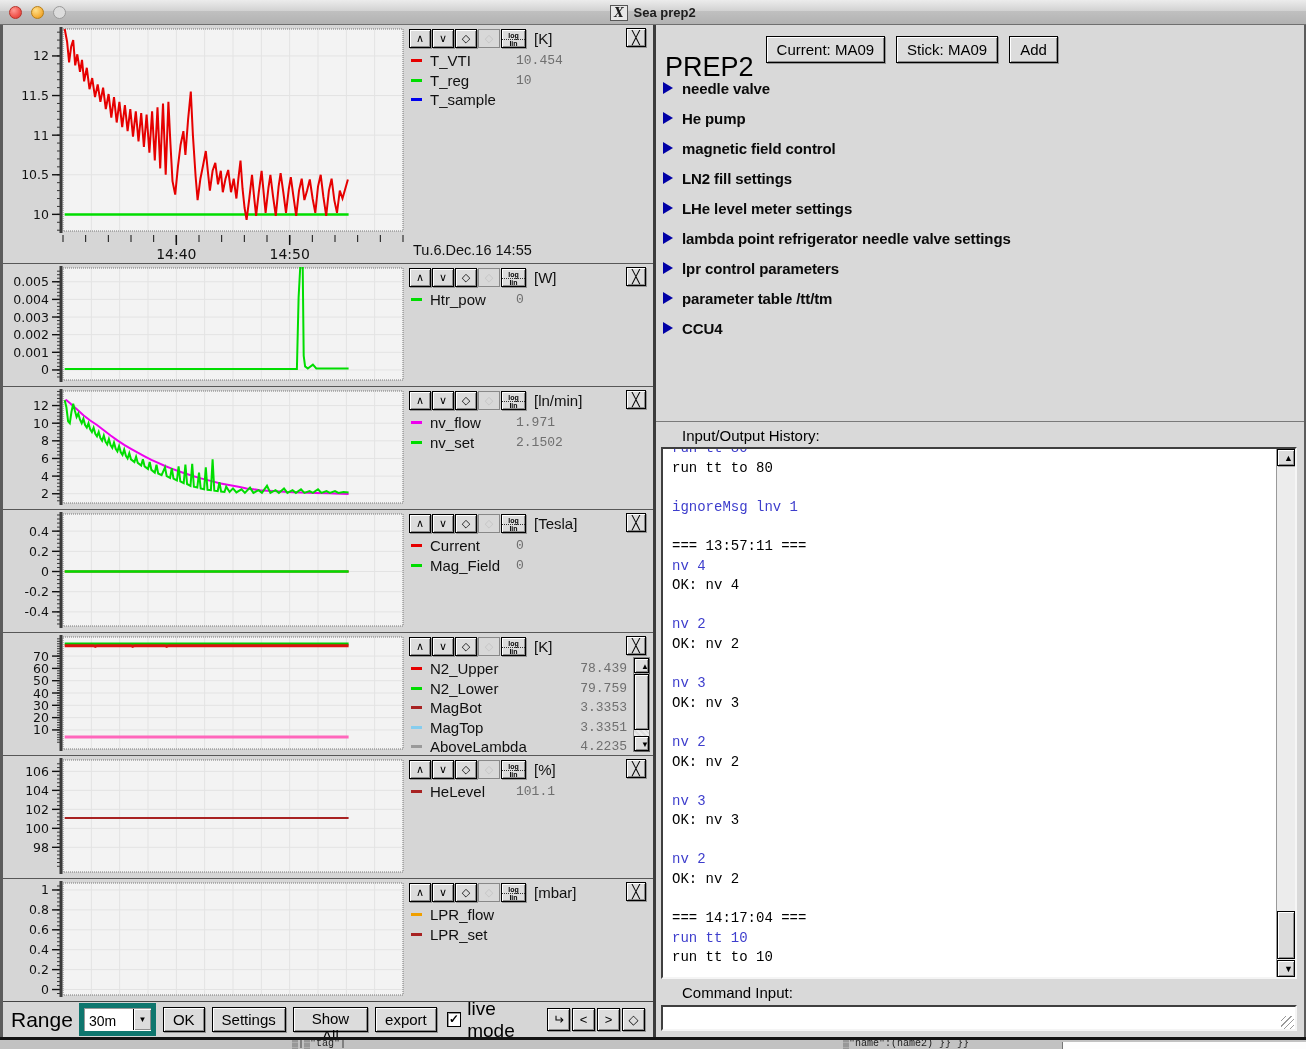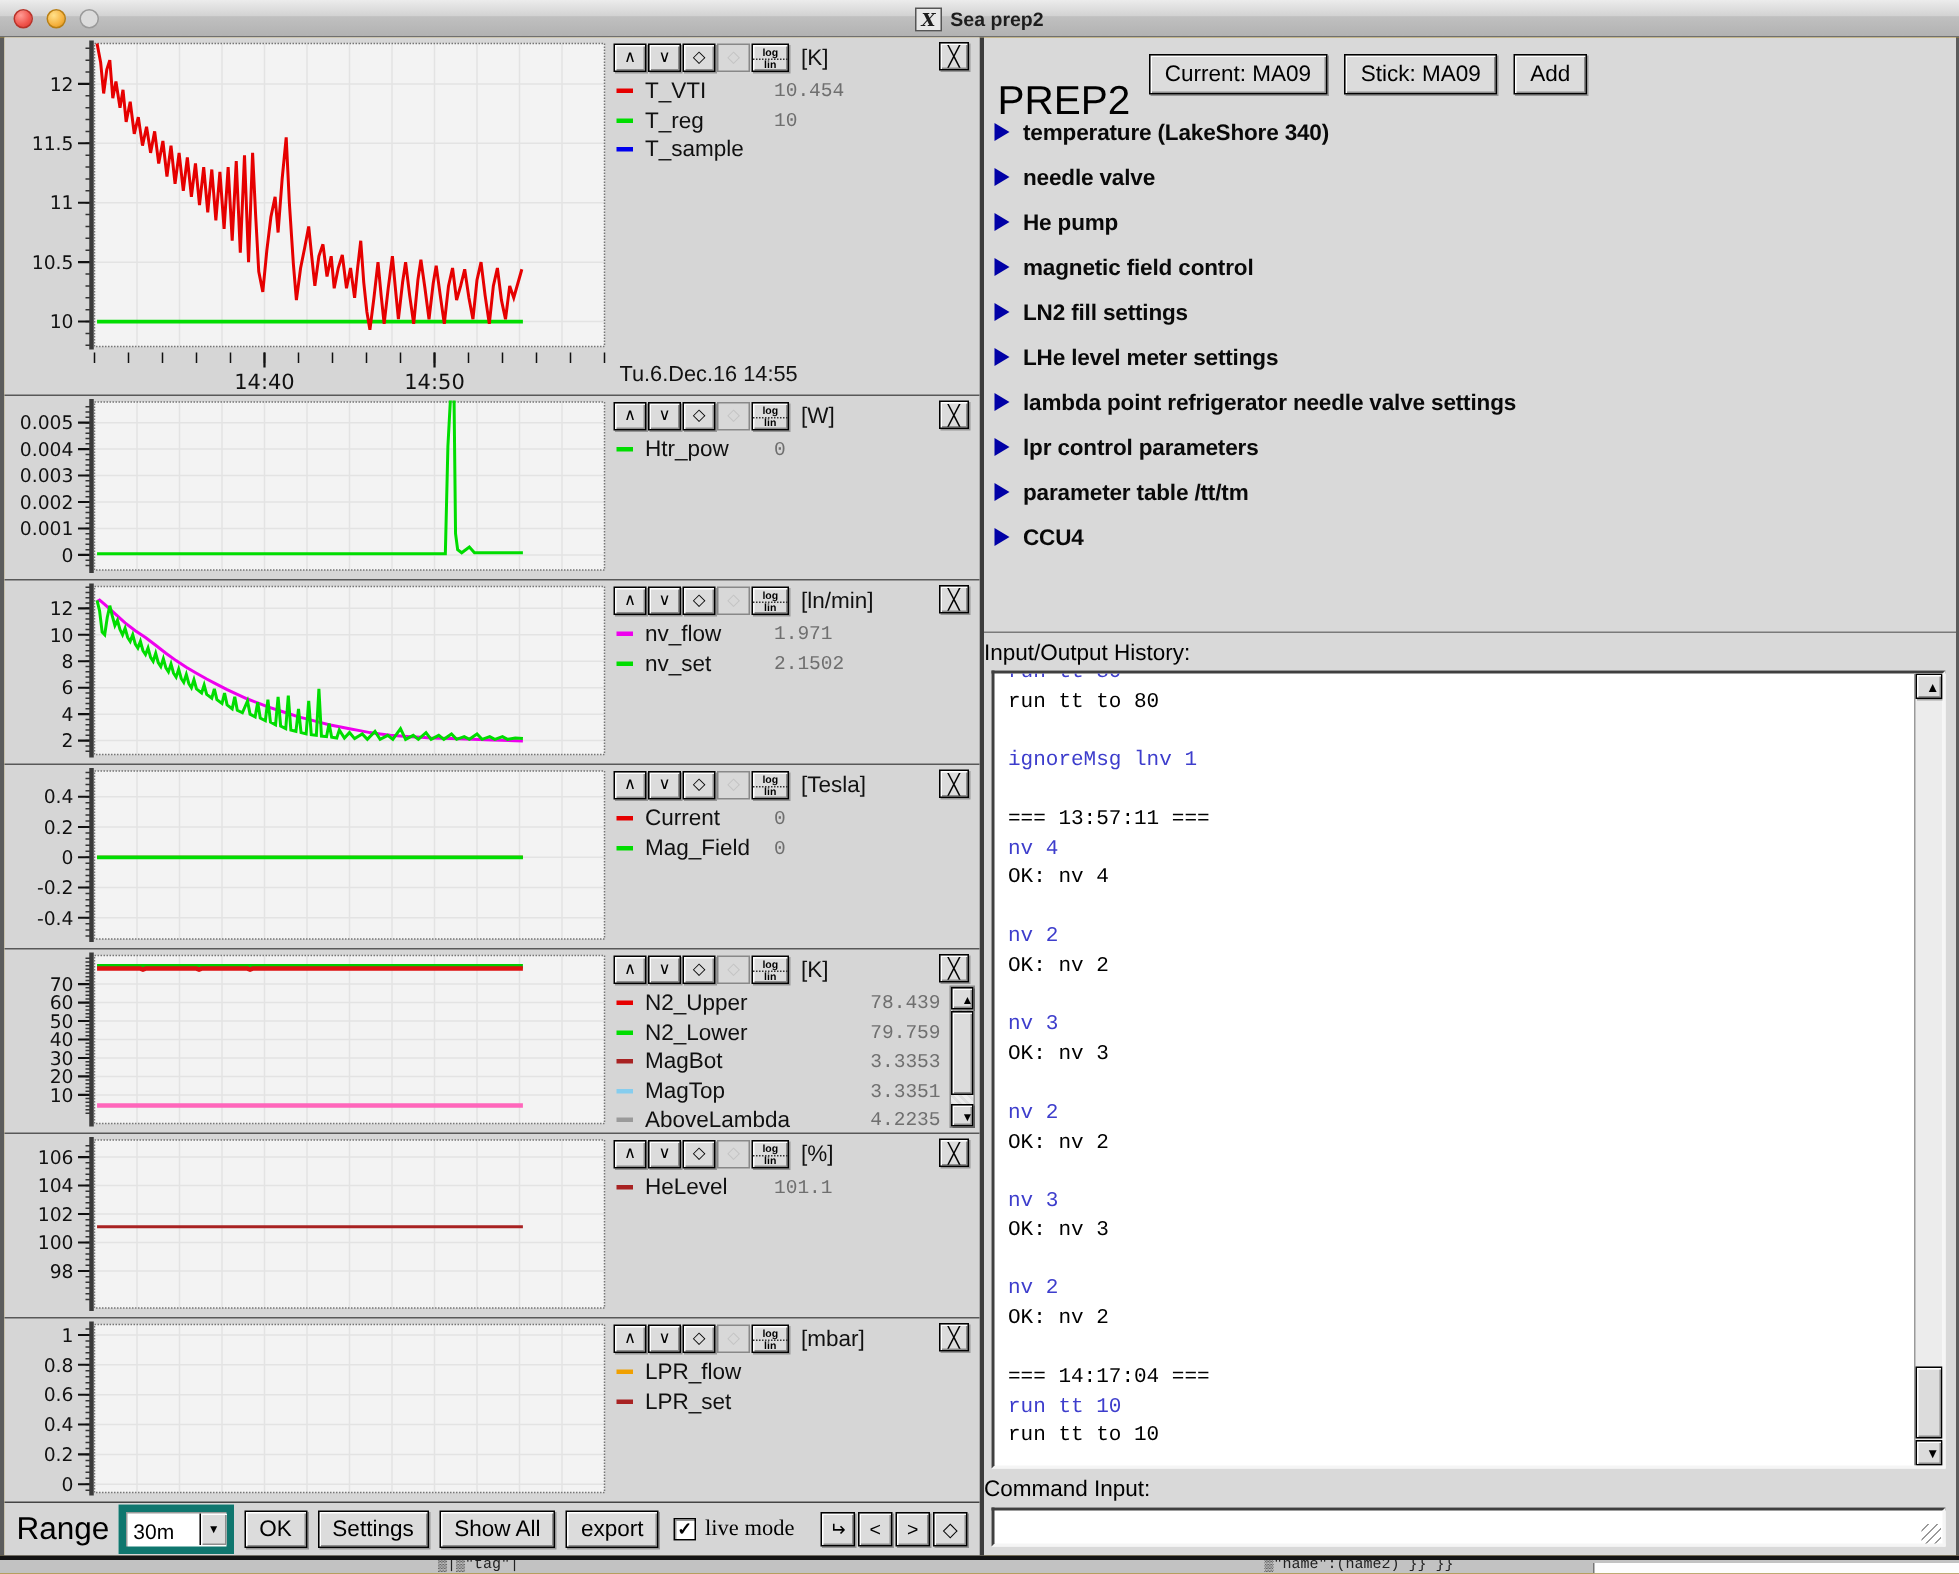--- a/index.html
+++ b/index.html
@@ -49,33 +49,33 @@
   .mini-sb .sb-thumb{position:absolute;left:0;right:0;top:16px;height:56px;background:#dcdcdc;border:1px solid #000;box-shadow:inset 1px 1px 0 #fff,inset -1px -1px 0 #8d8d8d;box-sizing:border-box;}
   
   .bottom-bar{position:relative;height:36px;border-top:1px solid #444;display:flex;align-items:center;padding-left:8px;box-sizing:border-box;background:#d6d6d6;}
   .range-label{font-size:21px;margin-right:6px;}
   .combo{display:flex;align-items:center;height:23px;border:5px solid #0f766e;background:#fff;box-shadow:inset 1px 1px 0 #9a9a9a;}
   .combo .combo-text{width:40px;font-size:14px;padding:3px 4px 0 5px;}
   .combo .combo-arrow{width:17px;background:#dcdcdc;border-left:1px solid #000;font-size:8px;text-align:center;line-height:21px;box-shadow:inset 1px 1px 0 #fff,inset -1px -1px 0 #8d8d8d;}
   .bbtn{height:25px;font-size:15px;padding:2px 9px;margin-left:7px;}
   .chk-wrap{display:flex;align-items:center;margin-left:10px;}
   .chk{width:13px;height:13px;background:#fff;border:1px solid #000;box-shadow:inset 1px 1px 0 #999;font-size:12px;line-height:12px;font-weight:bold;text-align:center;color:#000;}
-  .chk-label{font-size:15px;margin-left:6px;font-family:Liberation Serif, serif;}
+  .chk-label{font-size:19px;margin-left:6px;}
   .navs{margin-left:auto;margin-right:8px;display:flex;}
   .nbtn{width:23px;height:23px;font-size:13px;line-height:20px;text-align:center;padding:0;margin-left:2px;} .nbtn .flipg{display:inline-block;transform:scaleX(-1);}
   
   .rp-header{height:48px;flex:none;display:flex;align-items:center;padding-left:9px;}
   .rp-title{font-size:27px;color:#000;margin-right:12px;letter-spacing:0;margin-top:36px;}
   .rp-btn{height:27px;font-size:15px;padding:3px 10px;margin-right:11px;}
   .rp-items{flex:none;}
   .rp-item{height:30px;display:flex;align-items:center;padding-left:7px;}
   .tri{width:0;height:0;border-left:10px solid #0000a6;border-top:6px solid transparent;border-bottom:6px solid transparent;flex:none;margin-right:9px;}
   .rp-item-label{font-size:15px;font-weight:bold;color:#090909;letter-spacing:-0.1px;}
   .rp-spacer{flex:1;}
-  .io-label,.cmd-label{height:26px;flex:none;font-size:15px;color:#000;padding:5px 0 0 0;box-sizing:border-box;}
+  .io-label,.cmd-label{height:26px;flex:none;font-size:15px;color:#000;padding:5px 0 0 26px;box-sizing:border-box;}
   .io-label{border-top:1px solid #7a7a7a;}
   .history-box{flex:none;height:532px;margin:0 7px 0 5px;background:#fff;border:2px solid;border-color:#3f3f3f #f5f5f5 #f5f5f5 #3f3f3f;position:relative;overflow:hidden;box-sizing:border-box;}
   .history-content{margin-top:-10px;padding-left:9px;font-family:"Liberation Mono",monospace;font-size:14px;line-height:19.6px;white-space:pre;}
   .h-cmd{color:#3d3dcc;} .h-resp{color:#000;}
   .sb{position:absolute;top:0;right:0;bottom:0;width:18px;background:#ececec;border-left:1px solid #9a9a9a;}
   .sb .sb-up,.sb .sb-down{position:absolute;left:0;right:0;height:17px;font-size:9px;text-align:center;line-height:15px;}
   .sb .sb-up{top:0;} .sb .sb-down{bottom:0;}
   .sb .sb-thumb{position:absolute;left:0;right:0;bottom:18px;height:48px;background:#dcdcdc;border:1px solid #000;box-shadow:inset 1px 1px 0 #fff,inset -1px -1px 0 #8d8d8d;box-sizing:border-box;}
   .cmd-input-wrap{flex:none;height:30px;margin:0 7px 2px 5px;position:relative;}
   .cmd-input{width:100%;height:26px;background:#fff;border:2px solid;border-color:#3f3f3f #f5f5f5 #f5f5f5 #3f3f3f;box-sizing:border-box;font-family:"Liberation Mono",monospace;font-size:14px;padding:2px 6px;outline:none;}
@@ -841,24 +841,20 @@
     <div class="right-panel">
       <div class="rp-header">
         <span class="rp-title">PREP2</span>
         <button class="tkbtn rp-btn">Current: MA09</button>
         <button class="tkbtn rp-btn">Stick: MA09</button>
         <button class="tkbtn rp-btn">Add</button>
       </div>
       <div class="rp-items">
           <div class="rp-item">
             <span class="tri"></span>
-            <span class="rp-item-label">temperature (LakeShore 340)</span>
-          </div>
-          <div class="rp-item">
-            <span class="tri"></span>
             <span class="rp-item-label">needle valve</span>
           </div>
           <div class="rp-item">
             <span class="tri"></span>
             <span class="rp-item-label">He pump</span>
           </div>
           <div class="rp-item">
             <span class="tri"></span>
             <span class="rp-item-label">magnetic field control</span>
           </div>

